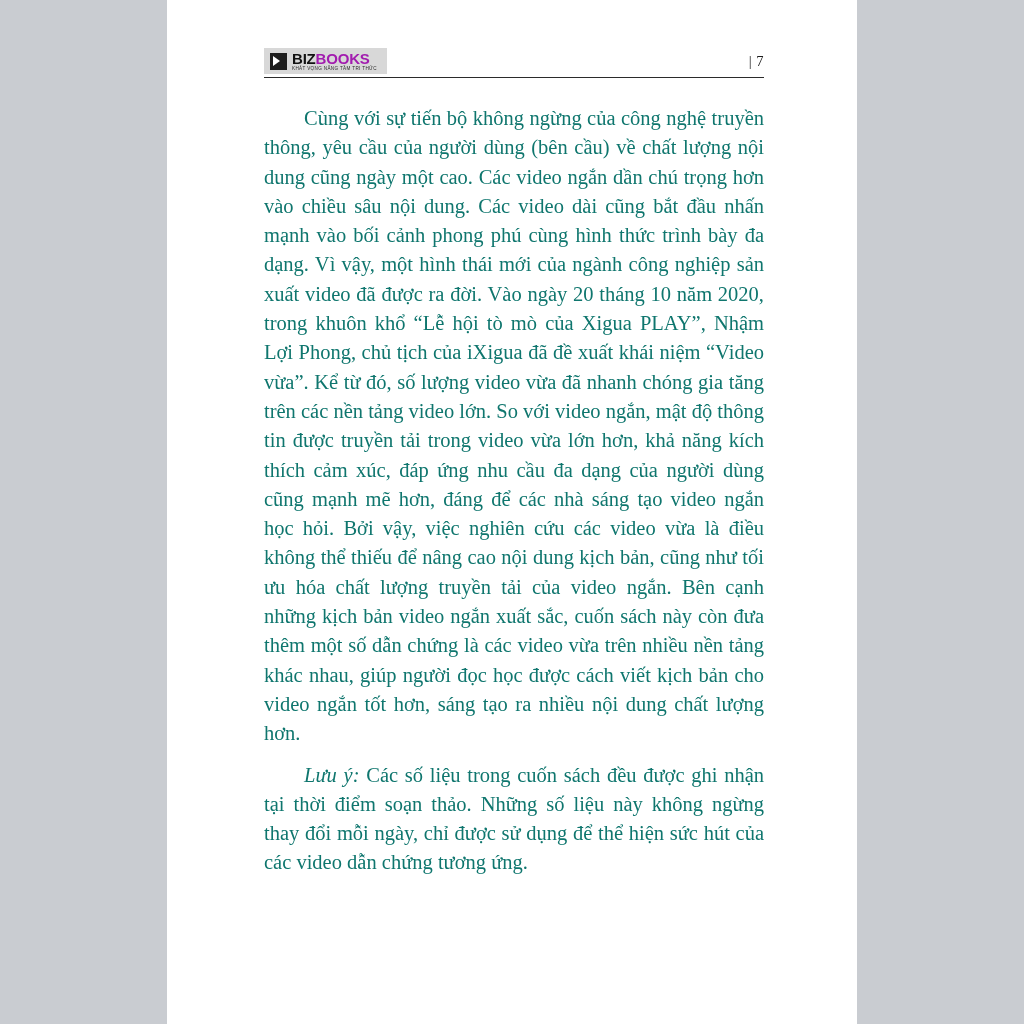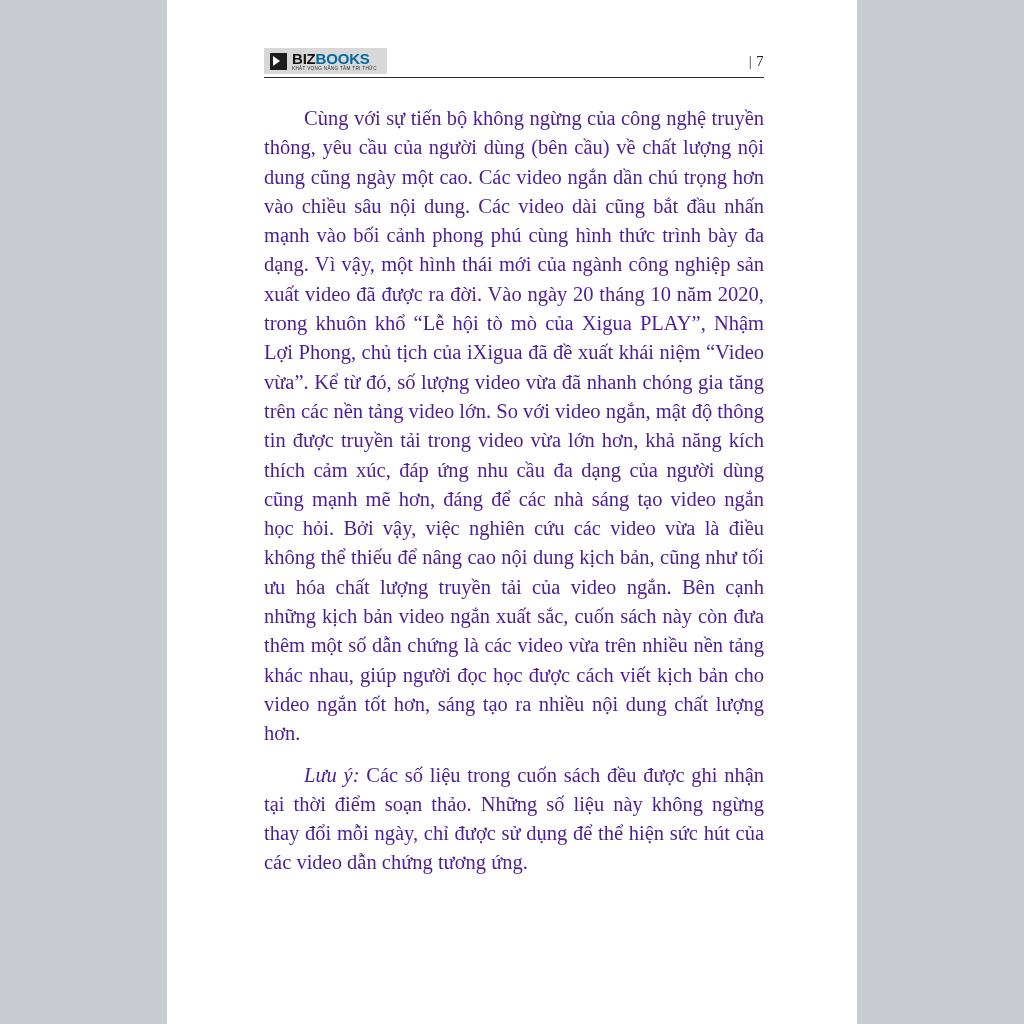--- a/index.html
+++ b/index.html
@@ -71,21 +71,21 @@
     line-height: 1;
   }
   .logo-name {
     font-family: "Liberation Sans", sans-serif;
     font-weight: bold;
     font-size: 15px;
     letter-spacing: -0.2px;
     color: #111111;
   }
   .logo-name .light {
-    color: #0369a1;
+    color: #a21caf;
     font-weight: bold;
   }
   .logo-tagline {
     font-family: "Liberation Sans", sans-serif;
     font-size: 4.6px;
     letter-spacing: 0.35px;
     color: #2b2b2b;
     margin-top: 1px;
     white-space: nowrap;
   }
@@ -98,21 +98,21 @@
   }
   .body-text {
     margin-top: 26px;
   }
   p.para {
     margin: 0 0 0 0;
     text-align: justify;
     text-justify: inter-word;
     font-size: 20.5px;
     line-height: 29.3px;
-    color: #4c1d95;
+    color: #0f766e;
     text-indent: 40px;
     hyphens: none;
   }
   p.para + p.para {
     margin-top: 12px;
   }
   p.para .lead {
     font-style: italic;
     font-family: Liberation Serif, serif;
   }

